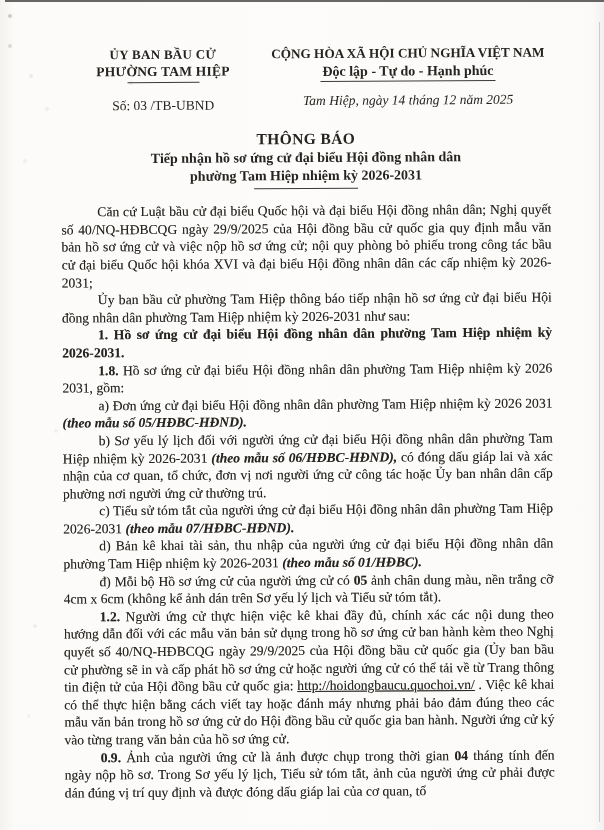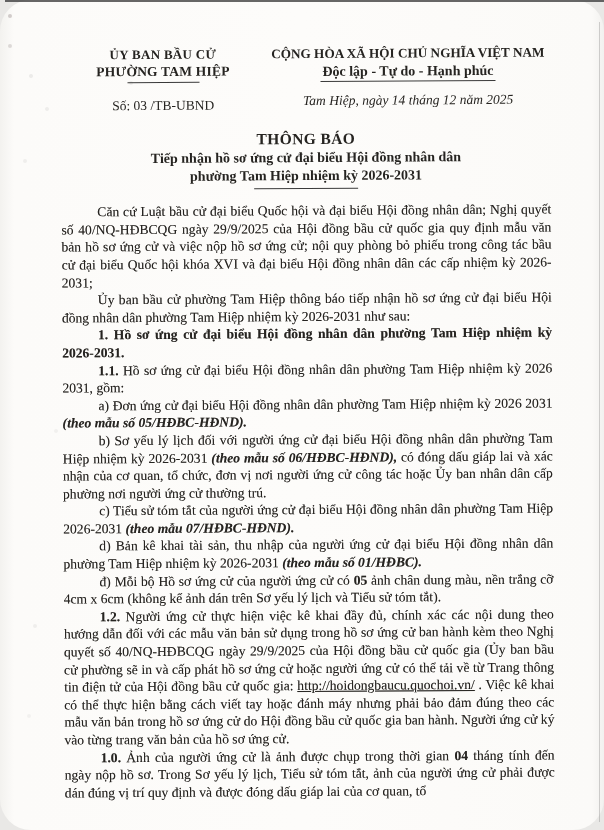--- a/index.html
+++ b/index.html
@@ -8,21 +8,20 @@
     width: 604px; height: 830px;
     overflow: hidden;
     background: #e9e8e6;
     font-family: "Liberation Serif", "DejaVu Serif", serif;
   }
   .page {
     position: relative;
     width: 604px; height: 830px;
     background: linear-gradient(90deg, #f3f2ef 0, #fcfbf9 14px, #fdfcfa 50%, #fbfaf8 calc(100% - 12px), #f2f1ef 100%);
     color: #262421;
-    border-radius: 31px;
   }
   .scan-top-line {
     position: absolute; top: 0; left: 5px; right: 0;
     height: 2px; background: rgba(60,60,60,.78);
   }
   .scan-right-line {
     position: absolute; top: 22px; bottom: 8px; right: 4px;
     width: 1px; background: rgba(110,110,110,.30);
   }
   .scan-noise {
@@ -105,24 +104,24 @@
       <div class="doc-title">THÔNG BÁO</div>
       <div class="doc-subtitle">Tiếp nhận hồ sơ ứng cử đại biểu Hội đồng nhân dân</div>
       <div class="doc-subtitle">phường Tam Hiệp nhiệm kỳ 2026-2031</div>
       <div class="rule-title"></div>
     </div>
 
     <div class="doc-body">
         <p class="para"><span>Căn cứ Luật bầu cử đại biểu Quốc hội và đại biểu Hội đồng nhân dân; Nghị quyết số 40/NQ-HĐBCQG ngày 29/9/2025 của Hội đồng bầu cử quốc gia quy định mẫu văn bản hồ sơ ứng cử và việc nộp hồ sơ ứng cử; nội quy phòng bỏ phiếu trong công tác bầu cử đại biểu Quốc hội khóa XVI và đại biểu Hội đồng nhân dân các cấp nhiệm kỳ 2026-2031;</span></p>
         <p class="para"><span>Ủy ban bầu cử phường Tam Hiệp thông báo tiếp nhận hồ sơ ứng cử đại biểu Hội đồng nhân dân phường Tam Hiệp nhiệm kỳ 2026-2031 như sau:</span></p>
         <p class="para"><span class="seg-b">1. Hồ sơ ứng cử đại biểu Hội đồng nhân dân phường Tam Hiệp nhiệm kỳ 2026-2031.</span></p>
-        <p class="para"><span class="seg-b">1.1.</span><span> Hồ sơ ứng cử đại biểu Hội đồng nhân dân phường Tam Hiệp nhiệm kỳ 2026 2031, gồm:</span></p>
+        <p class="para"><span class="seg-b">1.8.</span><span> Hồ sơ ứng cử đại biểu Hội đồng nhân dân phường Tam Hiệp nhiệm kỳ 2026 2031, gồm:</span></p>
         <p class="para"><span>a) Đơn ứng cử đại biểu Hội đồng nhân dân phường Tam Hiệp nhiệm kỳ 2026 2031 </span><span class="seg-b seg-i">(theo mẫu số 05/HĐBC-HĐND).</span></p>
         <p class="para"><span>b) Sơ yếu lý lịch đối với người ứng cử đại biểu Hội đồng nhân dân phường Tam Hiệp nhiệm kỳ 2026-2031 </span><span class="seg-b seg-i">(theo mẫu số 06/HĐBC-HĐND),</span><span> có đóng dấu giáp lai và xác nhận của cơ quan, tổ chức, đơn vị nơi người ứng cử công tác hoặc Ủy ban nhân dân cấp phường nơi người ứng cử thường trú.</span></p>
         <p class="para"><span>c) Tiểu sử tóm tắt của người ứng cử đại biểu Hội đồng nhân dân phường Tam Hiệp 2026-2031 </span><span class="seg-b seg-i">(theo mẫu 07/HĐBC-HĐND).</span></p>
         <p class="para"><span>d) Bản kê khai tài sản, thu nhập của người ứng cử đại biểu Hội đồng nhân dân phường Tam Hiệp nhiệm kỳ 2026-2031 </span><span class="seg-b seg-i">(theo mẫu số 01/HĐBC).</span></p>
         <p class="para"><span>đ) Mỗi bộ Hồ sơ ứng cử của người ứng cử có </span><span class="seg-b">05</span><span> ảnh chân dung màu, nền trắng cỡ 4cm x 6cm (không kể ảnh dán trên Sơ yếu lý lịch và Tiểu sử tóm tắt).</span></p>
         <p class="para"><span class="seg-b">1.2.</span><span> Người ứng cử thực hiện việc kê khai đầy đủ, chính xác các nội dung theo hướng dẫn đối với các mẫu văn bản sử dụng trong hồ sơ ứng cử ban hành kèm theo Nghị quyết số 40/NQ-HĐBCQG ngày 29/9/2025 của Hội đồng bầu cử quốc gia (Ủy ban bầu cử phường sẽ in và cấp phát hồ sơ ứng cử hoặc người ứng cử có thể tải về từ Trang thông tin điện tử của Hội đồng bầu cử quốc gia: </span><span class="seg-u">http://hoidongbaucu.quochoi.vn/</span><span> . Việc kê khai có thể thực hiện bằng cách viết tay hoặc đánh máy nhưng phải bảo đảm đúng theo các mẫu văn bản trong hồ sơ ứng cử do Hội đồng bầu cử quốc gia ban hành. Người ứng cử ký vào từng trang văn bản của hồ sơ ứng cử.</span></p>
-        <p class="para"><span class="seg-b">1.0.</span><span> Ảnh của người ứng cử là ảnh được chụp trong thời gian </span><span class="seg-b">04</span><span> tháng tính đến ngày nộp hồ sơ. Trong Sơ yếu lý lịch, Tiểu sử tóm tắt, ảnh của người ứng cử phải được dán đúng vị trí quy định và được đóng dấu giáp lai của cơ quan, tổ</span></p>
+        <p class="para"><span class="seg-b">0.9.</span><span> Ảnh của người ứng cử là ảnh được chụp trong thời gian </span><span class="seg-b">04</span><span> tháng tính đến ngày nộp hồ sơ. Trong Sơ yếu lý lịch, Tiểu sử tóm tắt, ảnh của người ứng cử phải được dán đúng vị trí quy định và được đóng dấu giáp lai của cơ quan, tổ</span></p>
       </div>
 
   </div>
 </div>
 
 </body></html>

